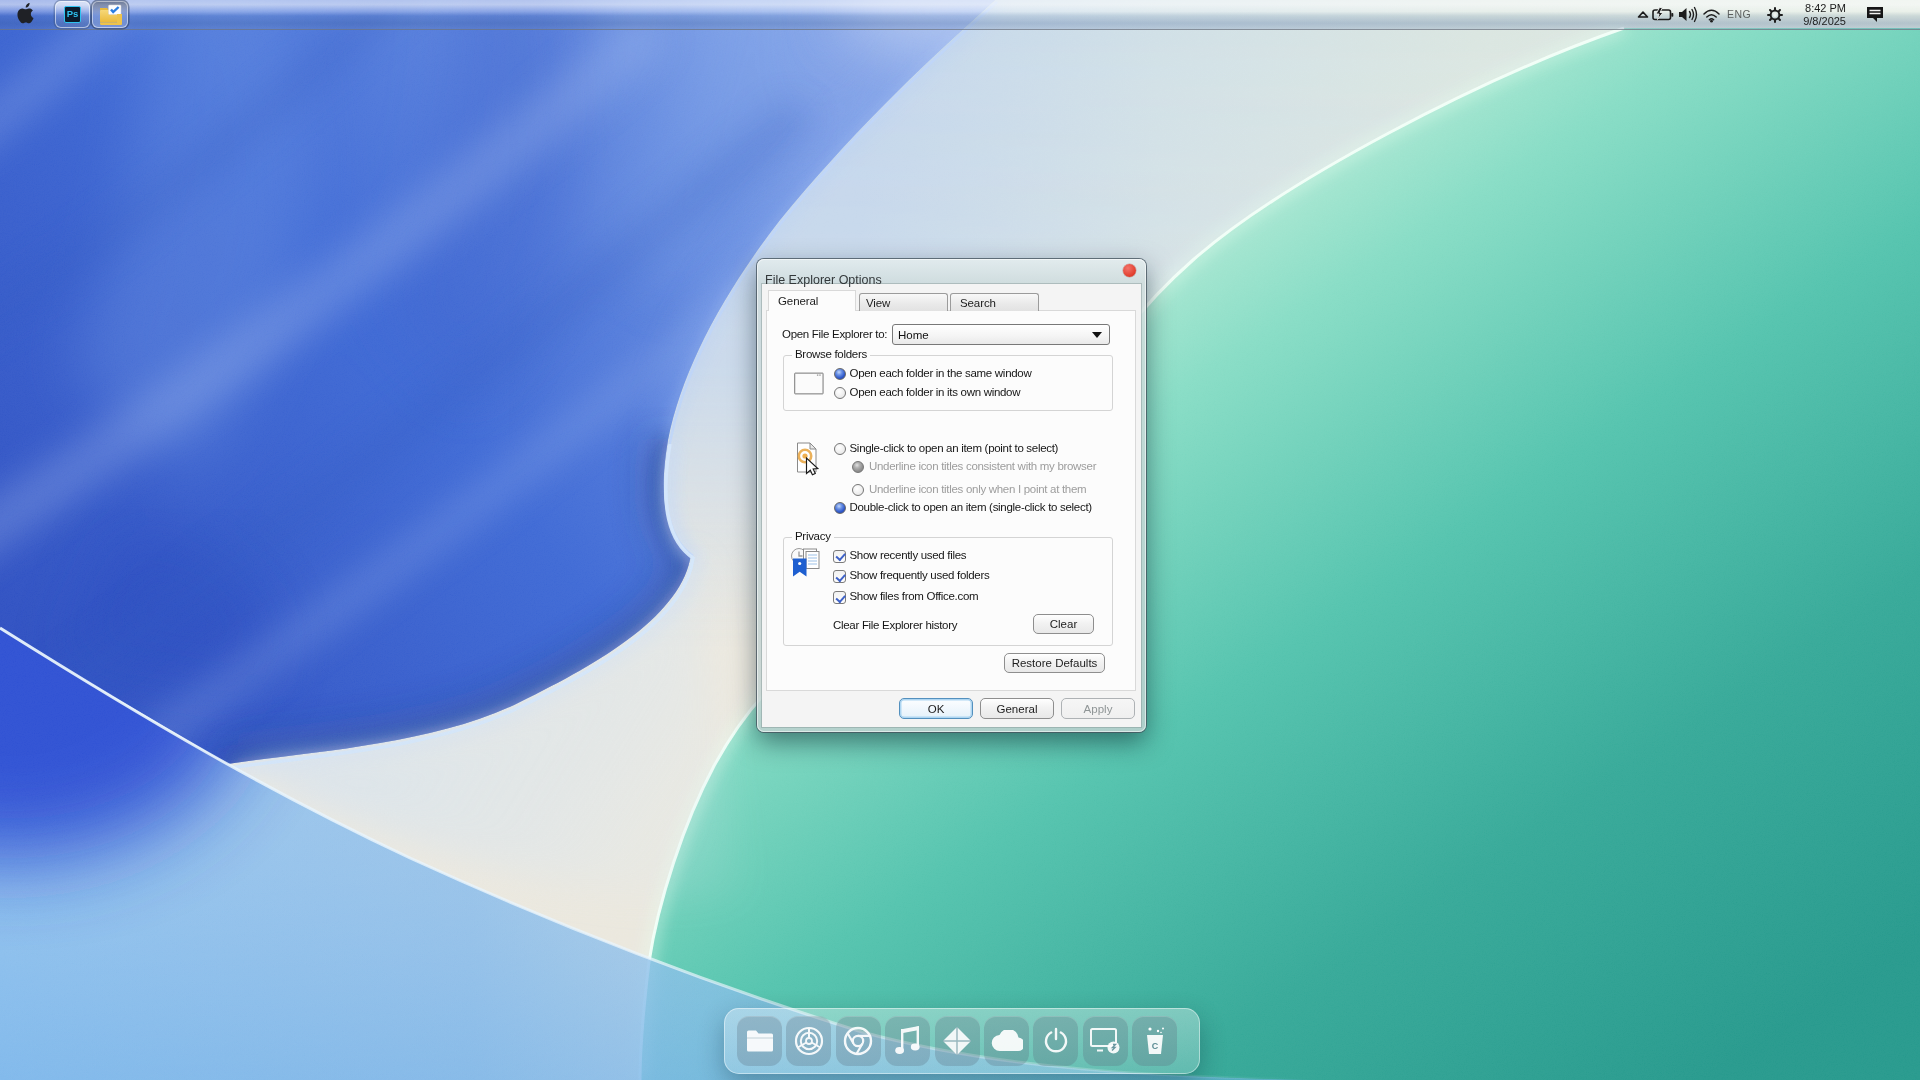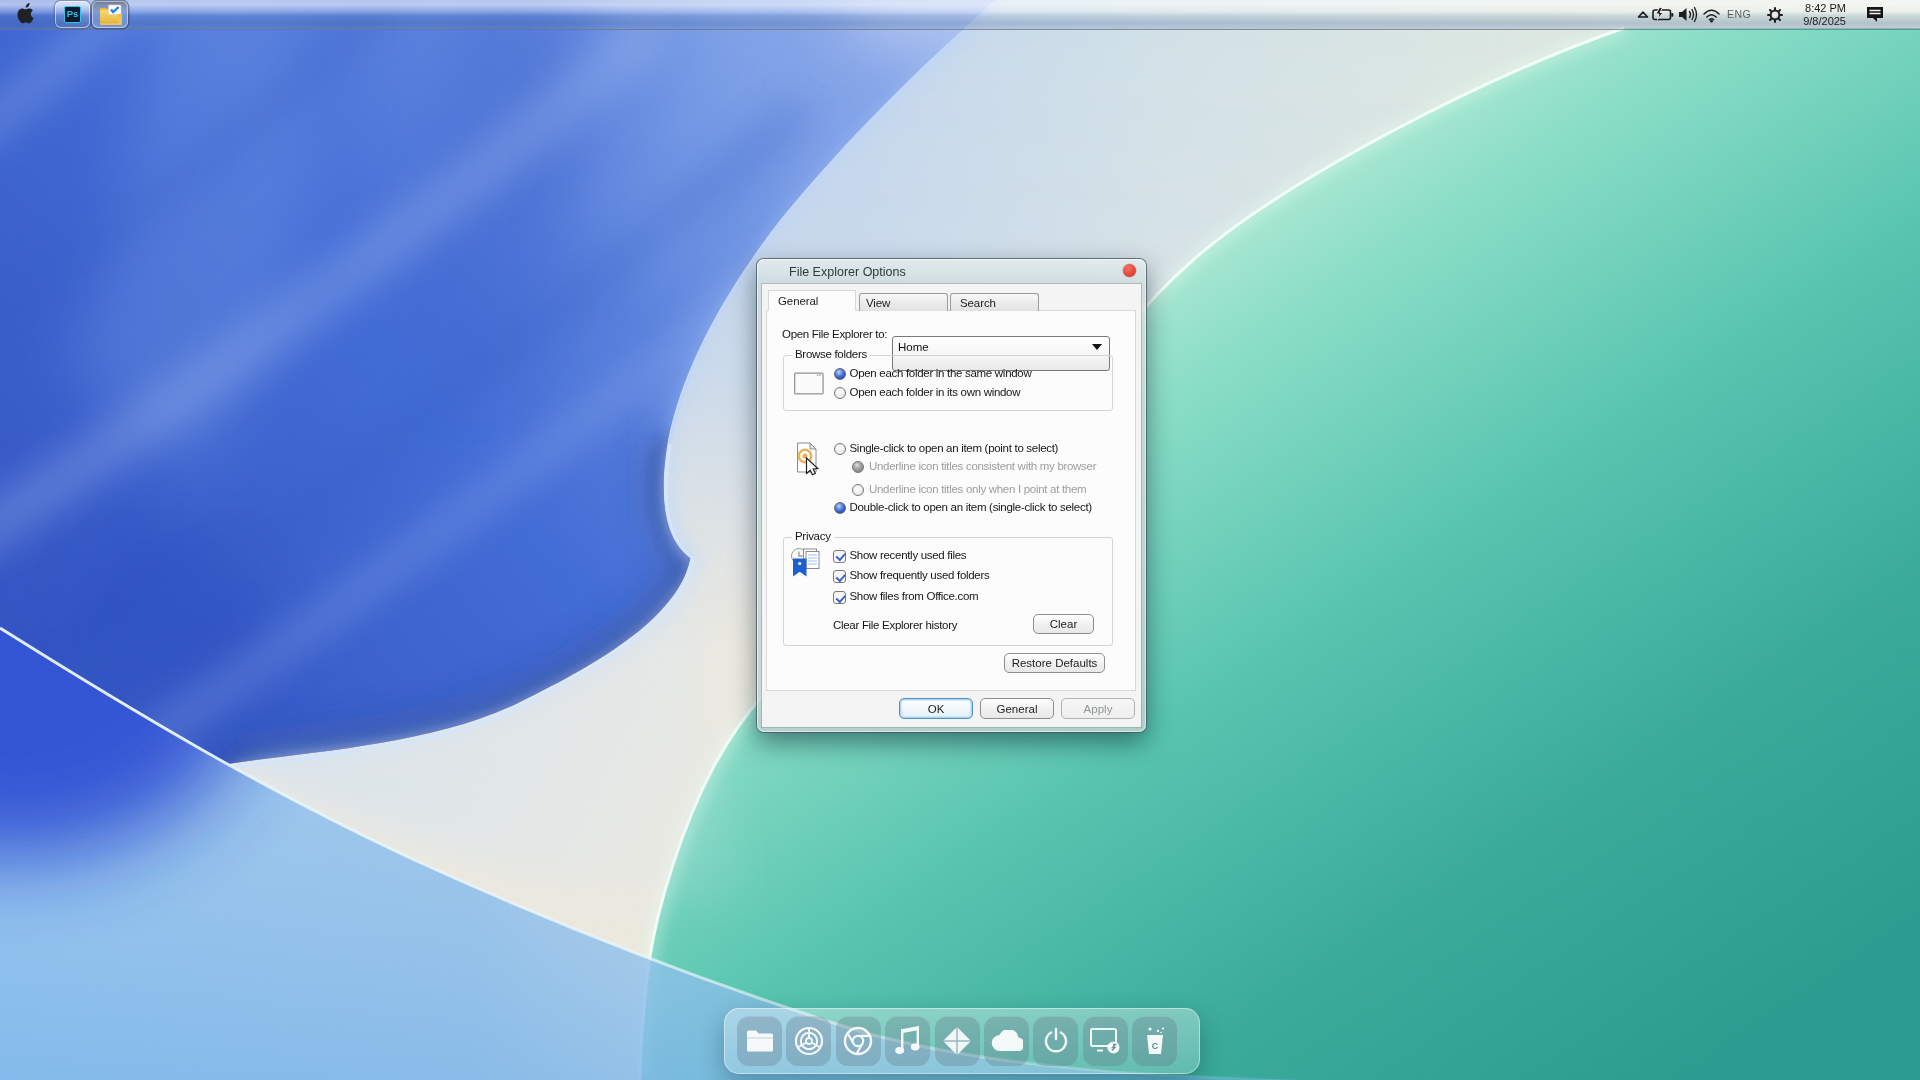--- a/index.html
+++ b/index.html
@@ -8,39 +8,39 @@
   
   #bar{position:absolute;left:0;top:0;width:1920px;height:29px;
     background:linear-gradient(180deg, rgba(255,255,255,.55) 0%, rgba(255,255,255,.6) 16%, rgba(255,255,255,.3) 40%, rgba(120,145,180,.2) 55%, rgba(75,105,155,.3) 80%, rgba(105,130,175,.25) 100%);
     border-bottom:1px solid rgba(30,42,62,.5);}
   .traytxt{position:absolute;color:#333;font-size:10px;}
   
   #dlg{position:absolute;left:757px;top:259px;width:389px;height:473px;
     background:linear-gradient(180deg, rgba(228,237,238,.88) 0%, rgba(208,221,221,.84) 5%, rgba(193,209,208,.82) 100%);
     border-radius:7px;
     box-shadow:0 0 0 1px rgba(70,85,95,.8), 0 10px 26px rgba(0,25,35,.5), inset 0 0 0 1px rgba(255,255,255,.55);}
-  #dlgtitle{position:absolute;left:8px;top:0;height:25px;line-height:26px;font-size:12.5px;color:#33383a;z-index:2;margin-left:24px;}
+  #dlgtitle{position:absolute;left:8px;top:8px;height:25px;line-height:26px;font-size:12.5px;color:#33383a;z-index:2;}
   #closebtn{position:absolute;left:366px;top:5px;width:13px;height:13px;border-radius:50%;
     background:radial-gradient(circle at 38% 32%, #f3746b, #e2402f 65%, #c32c20);box-shadow:0 0 0 0.5px rgba(150,60,50,.4);}
   #client{position:absolute;left:5px;top:25px;width:379px;height:443px;background:#f4f4f4;box-shadow:0 0 0 1px rgba(130,148,148,.45);}
   #page{position:absolute;left:4px;top:26px;width:368px;height:379px;background:#fcfcfc;border:1px solid #d9d9d9;}
   .tab{position:absolute;font-size:11.5px;color:#1d1d1d;letter-spacing:-0.1px;}
   #tabGeneral{left:6px;top:6px;width:88px;height:21px;background:#fcfcfc;border:1px solid #d9d9d9;border-bottom:none;line-height:21px;padding-left:9px;box-sizing:border-box;}
   #tabView{left:97px;top:9px;width:89px;height:18px;background:linear-gradient(180deg,#f8f8f8,#e9e9e9 60%,#e2e2e2);border:1px solid #9b9b9b;border-bottom:none;border-radius:3px 3px 0 0;line-height:18px;padding-left:6px;box-sizing:border-box;}
   #tabSearch{left:188px;top:9px;width:89px;height:18px;background:linear-gradient(180deg,#f8f8f8,#e9e9e9 60%,#e2e2e2);border:1px solid #9b9b9b;border-bottom:none;border-radius:3px 3px 0 0;line-height:18px;padding-left:9px;box-sizing:border-box;}
   .lbl{position:absolute;font-size:11.5px;color:#161616;white-space:nowrap;letter-spacing:-0.3px;}
   .glbl{position:absolute;font-size:11.5px;color:#9d9d9d;white-space:nowrap;letter-spacing:-0.3px;}
   .gb{position:absolute;border:1px solid #d4d4d4;border-radius:3px;}
   .gb>span{position:absolute;left:8px;top:-8px;background:#fcfcfc;padding:0 3px;font-size:11.5px;color:#161616;white-space:nowrap;letter-spacing:-0.3px;}
   .btn{position:absolute;box-sizing:border-box;border:1px solid #8e8e8e;border-radius:5px;
     background:linear-gradient(180deg,#ffffff,#f2f2f2 45%,#e8e8e8);
     font-size:11.5px;color:#1d1d1d;text-align:center;}
   #okbtn{border:1px solid #5390be;box-shadow:0 0 0 1.5px #aed6f2 inset;background:linear-gradient(180deg,#fcfeff,#f2f8fd 45%,#e4f1fa);}
   #applybtn{color:#8f9596;border-color:#aeb2b5;background:linear-gradient(180deg,#f6f6f6,#efefef);}
-  #combo{position:absolute;left:130px;top:52px;width:218px;height:35px;box-sizing:border-box;
+  #combo{position:absolute;left:130px;top:40px;width:218px;height:21px;box-sizing:border-box;
     border:1px solid #787878;border-radius:3px;background:linear-gradient(180deg,#ffffff,#f4f4f4 60%,#e9e9e9);}
   #combo span{position:absolute;left:5px;top:3.5px;font-size:11.5px;color:#111;}
   .radio{position:absolute;width:12px;height:12px;border-radius:50%;box-sizing:border-box;
     border:1px solid #757575;background:radial-gradient(circle at 40% 35%,#ffffff,#e9e9e9 75%,#d8d8d8);}
   .radio.on{border-color:#686868;background:radial-gradient(circle at 40% 32%, #c2d6f8 0%, #6b92e6 30%, #2d56c8 65%, #1e3fae 100%);}
   .radio.gon{background:radial-gradient(circle at 40% 32%, #e2e2e2 0%, #b0b0b0 30%, #8e8e8e 65%, #848484 100%);}
   .cb{position:absolute;width:13px;height:13px;box-sizing:border-box;border:1px solid #7b7b7b;border-radius:3px;
     background:linear-gradient(180deg,#f2f2f2,#fdfdfd);}
   .cb::after{content:"";position:absolute;left:2px;top:2.5px;width:7px;height:3.5px;
     border-left:2.2px solid #3e62c8;border-bottom:2.2px solid #3e62c8;transform:rotate(-48deg);}

